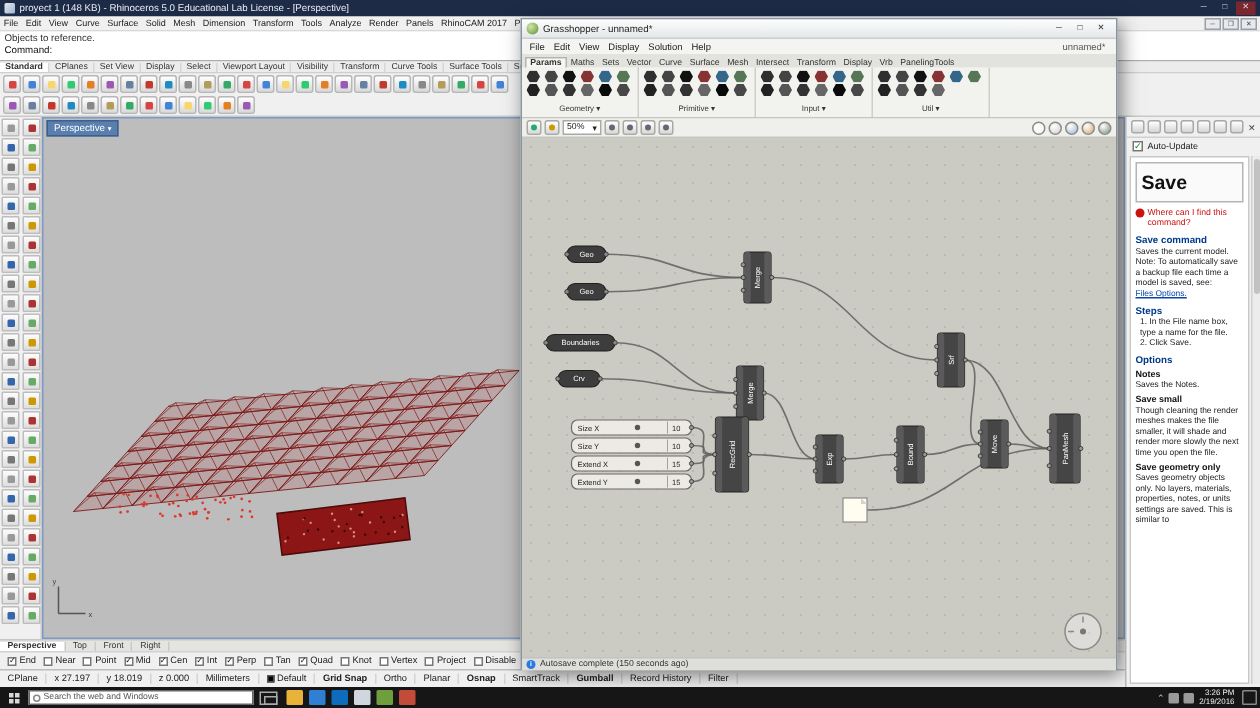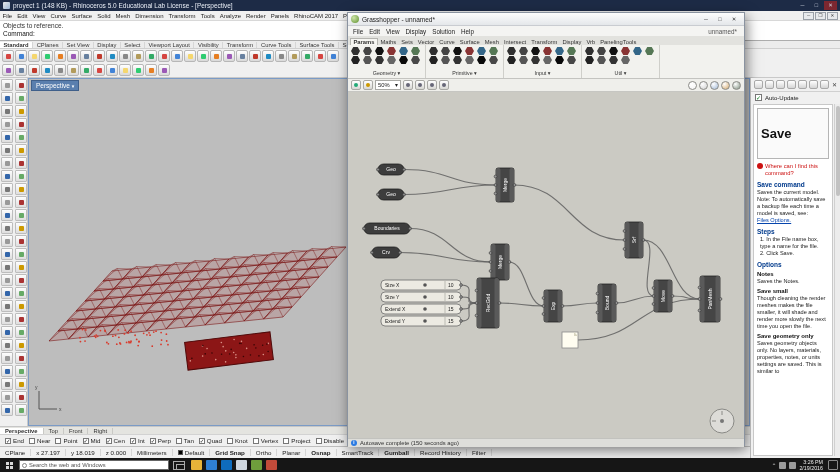--- a/index.html
+++ b/index.html
@@ -82,21 +82,21 @@
 
 #help{left:750px;top:78px;width:90px;height:380px;background:#f0f0f0;border-left:1px solid #b4b4b4;}
 #hp-tabs{height:14px;display:flex;align-items:center;gap:2px;padding:0 3px;border-bottom:1px solid #d0d0d0;}
 .hpt{width:9px;height:9px;background:linear-gradient(#fff,#d5d5d5);border:1px solid #a8a8a8;border-radius:2px;}
 #hp-close{margin-left:auto;font-size:6px;color:#444;}
 #hp-au{height:11px;display:flex;align-items:center;gap:3px;font-size:6px;color:#222;padding:0 4px;}
 .aucb{width:7px;height:7px;border:1px solid #777;background:#fff;color:#0a7a1e;font-size:6px;line-height:6px;text-align:center;}
 #hp-content{position:absolute;left:2px;top:26px;width:80px;bottom:2px;background:#fff;border:1px solid #c8c8c8;padding:3px;overflow:hidden;}
 #hp-scroll{position:absolute;right:0;top:26px;width:6px;bottom:2px;background:#ececec;border-left:1px solid #d0d0d0;}
 #hp-thumb{position:absolute;left:1px;top:2px;width:4px;height:90px;background:#c2c2c2;border-radius:2px;}
-.hb-title-box{border:1px solid #b5b5b5;background:#fafafa;padding:17px 3px;font-size:13px;font-weight:bold;color:#111;margin-bottom:4px;}
+.hb-title-box{border:1px solid #b5b5b5;background:#fafafa;padding:5px 3px;font-size:13px;font-weight:bold;color:#111;margin-bottom:4px;}
 .hb-red{color:#cc1111;font-size:5.8px;line-height:7px;margin-bottom:4px;display:flex;gap:2px;}
 .red-arrow{width:6px;height:6px;border-radius:50%;background:#cc1111;flex:0 0 6px;}
 .hb-h{color:#003a8c;font-weight:bold;font-size:6.5px;margin:4px 0 1px 0;}
 .hb-sub{font-weight:bold;font-size:6px;margin:3px 0 1px 0;color:#111;}
 .hb-p{font-size:5.6px;line-height:7px;color:#222;}
 .hb-link{font-size:5.6px;line-height:7px;color:#0645ad;text-decoration:underline;}
 .hb-li{font-size:5.6px;line-height:7px;color:#222;padding-left:3px;}
 
 
 #taskbar{left:0;top:458px;width:840px;height:14px;background:#161616;display:flex;align-items:center;color:#ddd;}

